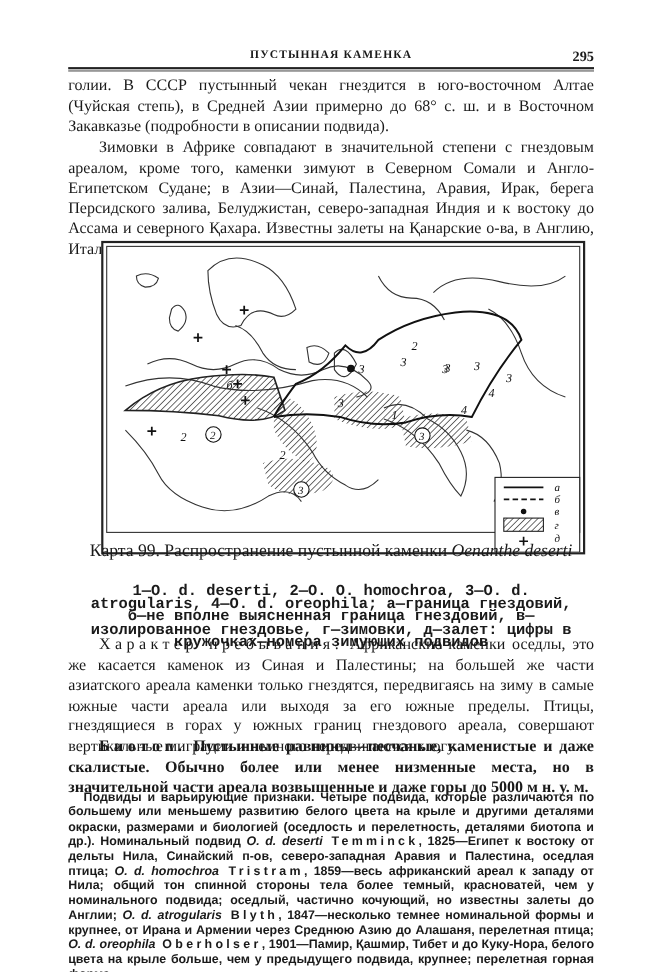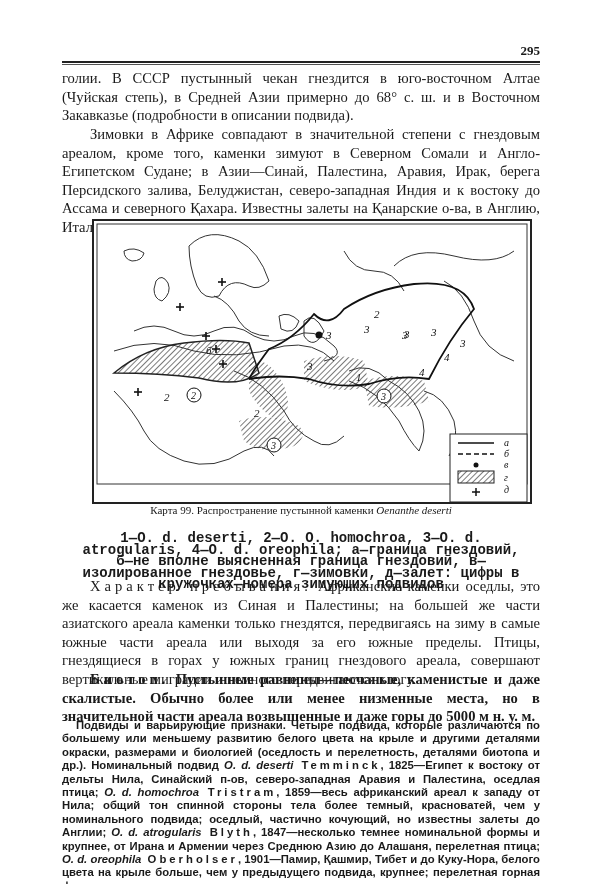--- a/index.html
+++ b/index.html
@@ -7,30 +7,31 @@
   .header { position:absolute; left:62px; top:43px; width:478px; height:16px; }
   .running-title { position:absolute; left:0; right:0; text-align:center; font-size:10.5px; letter-spacing:1px; font-weight:bold; top:2px; }
   .page-number { position:absolute; right:0; top:0; font-size:13px; font-weight:bold; }
   .header-rule { position:absolute; left:62px; top:61px; width:478px; height:0; border-top:2px solid #222; }
   .header-rule2 { position:absolute; left:62px; top:64px; width:478px; height:0; border-top:1px solid #555; }
   .para { position:absolute; left:62px; width:478px; font-size:14.6px; line-height:18.6px; text-align:justify; margin:0; }
   .para .indent { display:inline-block; width:28px; }
   .spaced { letter-spacing:4px; }
   .map-frame { position:absolute; left:92px; top:219px; width:440px; height:285px; border:2px solid #222; box-sizing:border-box; background:#fff; }
   .map-frame svg { position:absolute; left:0; top:0; }
-  .caption-title { position:absolute; left:62px; width:478px; top:504px; text-align:center; font-size:11px; }
+  .caption-title { position:absolute; left:62px; width:478px; top:492px; text-align:center; font-size:16px; }
   .caption-body { position:absolute; left:75px; width:452px; top:533px; text-align:center; font-size:14px; line-height:11.5px; font-weight:bold; font-family:Liberation Mono, monospace; }
   .small { position:absolute; left:62px; width:478px; top:719px; font-size:11.3px; line-height:13.4px; text-align:justify; font-weight:bold; font-family:"Liberation Sans", sans-serif; margin:0; }
   .small .lead { display:inline-block; width:14px; }
   i { font-style:italic; }
 </style>
 </head>
 <body>
 
 <div class="header">
+  <div class="running-title">ПУСТЫННАЯ КАМЕНКА</div>
   <div class="page-number">295</div>
 </div>
 <div class="header-rule"></div>
 <div class="header-rule2"></div>
 
 <p class="para" style="top:69px;"><span>голии. В СССР пустынный чекан гнездится в юго-восточном Алтае (Чуйская степь), в Средней Азии примерно до 68° с. ш. и в Восточном Закавказье (подробности в описании подвида).</span></p>
 
 <p class="para" style="top:125px;"><span class="indent"></span><span>Зимовки в Африке совпадают в значительной степени с гнездовым ареалом, кроме того, каменки зимуют в Северном Сомали и Англо-Египетском Судане; в Азии—Синай, Палестина, Аравия, Ирак, берега Персидского залива, Белуджистан, северо-западная Индия и к востоку до Ассама и северного Қахара. Известны залеты на Қанарские о-ва, в Англию, Италию, Сицилию, на Гельголанд, быть может, и в Швейцарию.</span></p>
 
 <div class="map-frame">

